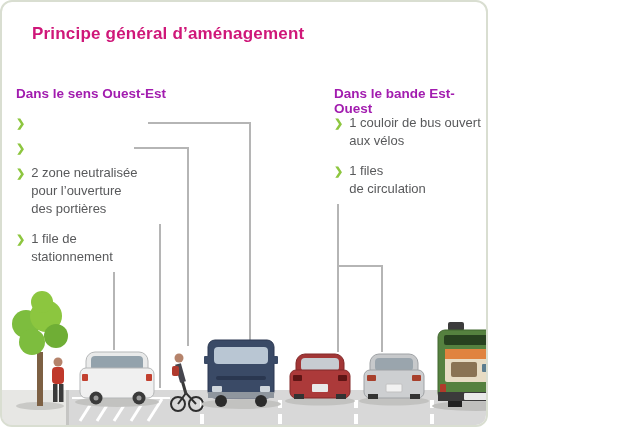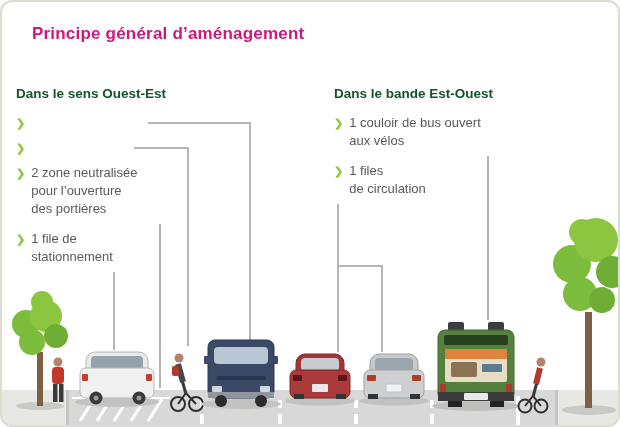--- a/index.html
+++ b/index.html
@@ -1,28 +1,28 @@
 <!DOCTYPE html>
 <html><head>
 <meta charset="utf-8">
 <style>
   * { margin:0; padding:0; box-sizing:border-box; }
   html,body { background:#ffffff; }
   body { font-family:"Liberation Sans", sans-serif; }
   .card {
-    position:relative; width:620px; height:427px;
+    position:relative; width:488px; height:427px;
     background:#ffffff; border:2px solid #d9ded1; border-radius:12px;
     overflow:hidden;
   }
   .title {
     position:absolute; left:30px; top:22px;
     font-size:17px; font-weight:bold; color:#cf1779; letter-spacing:.2px;
   }
   .heading {
-    position:absolute; font-size:13.5px; font-weight:bold; color:#14532d;
+    position:absolute; font-size:13.5px; font-weight:bold; color:#a21caf;
   }
   .item {
     position:absolute; display:flex; gap:6px;
     font-size:13px; color:#58595b; line-height:18px;
   }
   .bullet { color:#8dc63f; font-weight:bold; font-size:11px; line-height:18px; }
   .item-text { white-space:pre-line; }
   svg.scene { position:absolute; left:0; top:0; display:block; }
 </style>
 </head>

